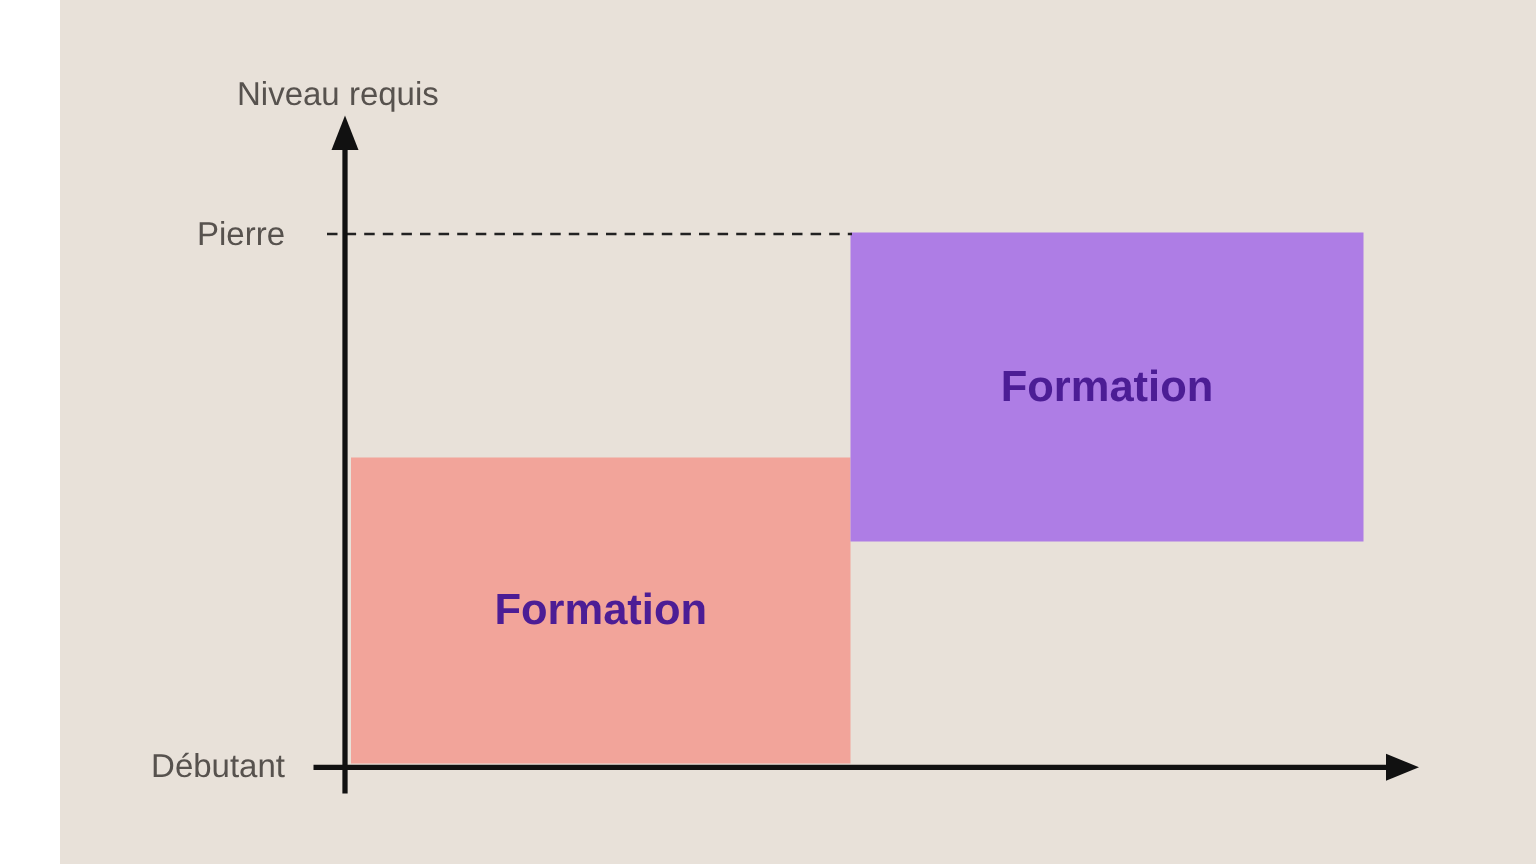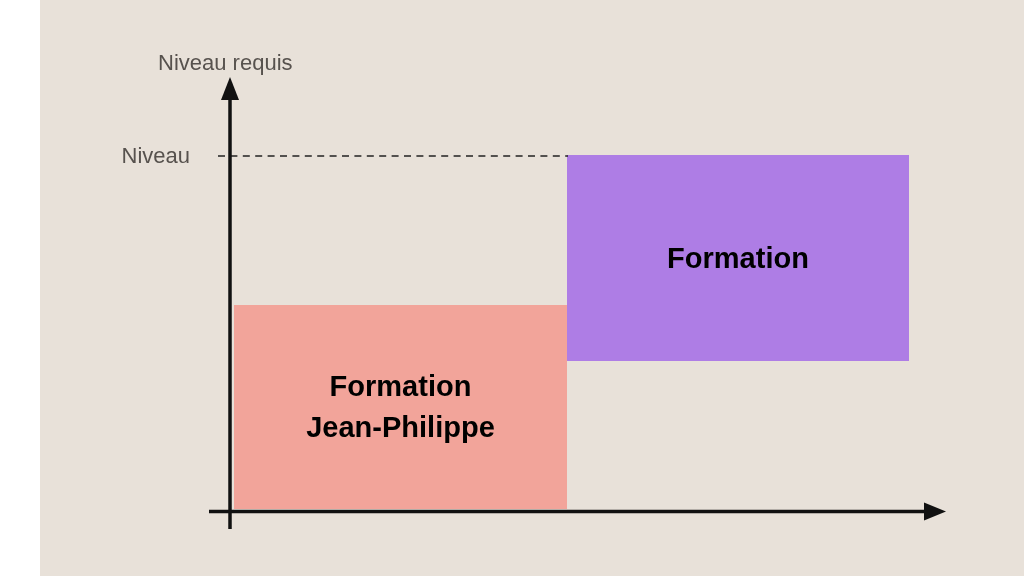--- a/index.html
+++ b/index.html
@@ -37,21 +37,21 @@
   .tick-debutant {
     top: 498px;
   }
   .block {
     position: absolute;
     display: flex;
     flex-direction: column;
     justify-content: center;
     align-items: center;
     text-align: center;
-    color: #000000;
+    color: #4c1d95;
     font-weight: bold;
     font-size: 29px;
     line-height: 41px;
   }
   .block-clauzel {
     left: 194px;
     top: 305px;
     width: 333px;
     height: 204px;
   }
@@ -70,26 +70,26 @@
     pointer-events: none;
   }
 </style>
 </head>
 <body>
 
 <div class="canvas" style="background-color: rgb(232, 225, 217);">
 
   <div class="axis-text y-title">Niveau requis</div>
 
-  <div class="axis-text tick-label tick-expert">Niveau</div>
+  <div class="axis-text tick-label tick-expert">Pierre</div>
 
+  <div class="axis-text tick-label tick-debutant">Débutant</div>
 
   <div class="block block-clauzel" style="background-color: rgb(242, 164, 154);">
     <span>Formation</span>
-    <span>Jean-Philippe</span>
   </div>
 
   <div class="block block-franchomme" style="background-color: rgb(174, 125, 229);">
     <span>Formation</span>
   </div>
 
   <svg class="axes-svg" viewBox="0 0 1024 576" xmlns="http://www.w3.org/2000/svg">
 
     <line x1="178" y1="156" x2="528" y2="156" stroke="#222222" stroke-width="1.6" stroke-dasharray="7 5.4"></line>
 

